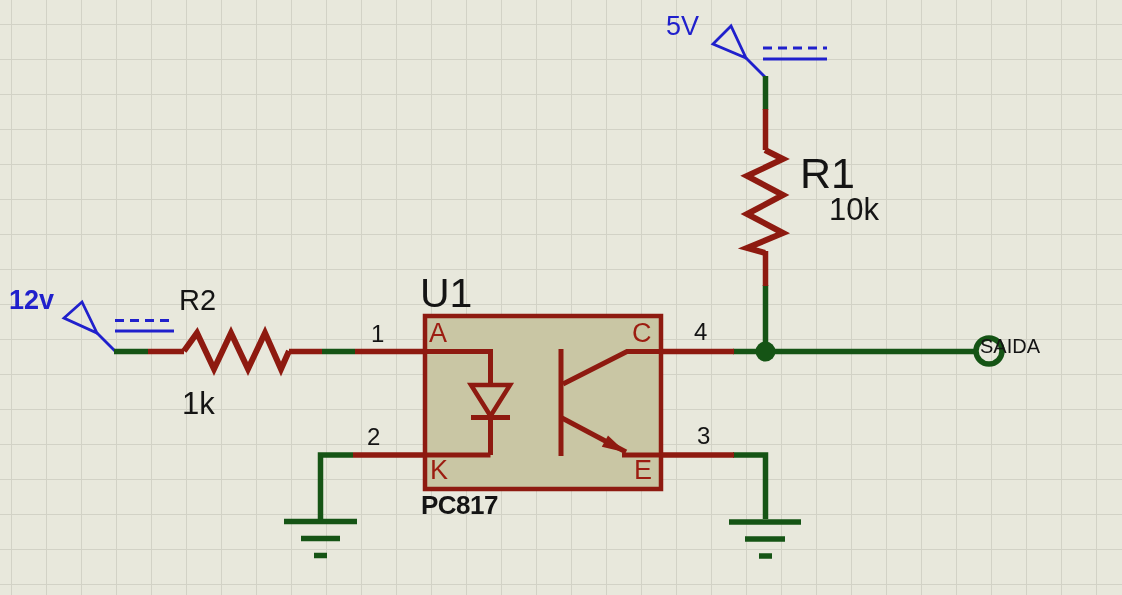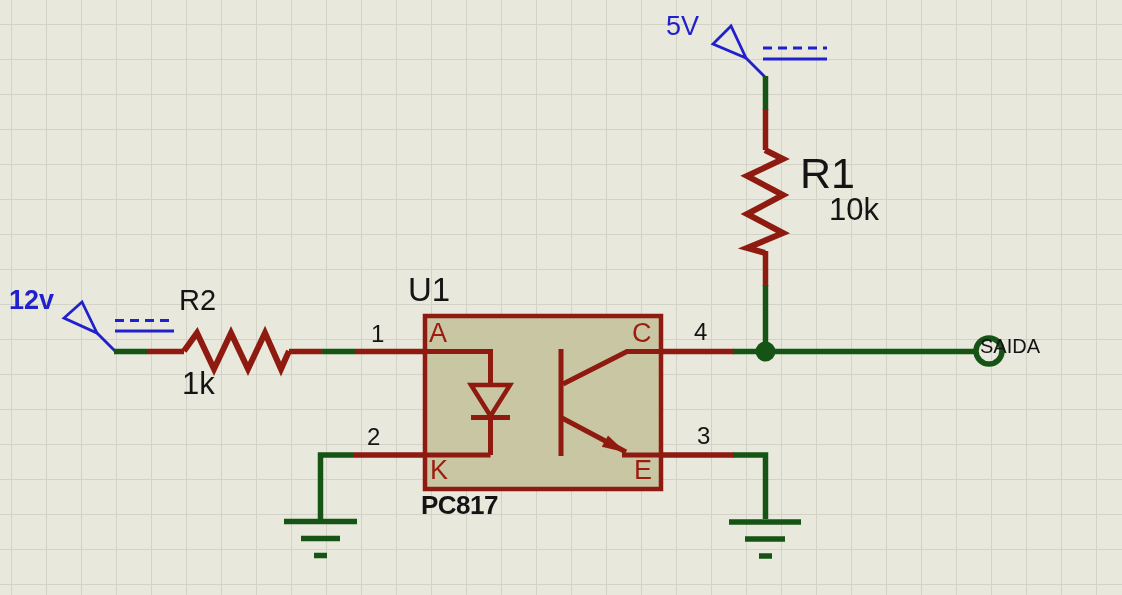--- a/index.html
+++ b/index.html
@@ -120,26 +120,26 @@
         <polygon class="fr" points="626,452.5 601.8,446.8 608,435.4"></polygon>
       </g>
     </g>
   </svg>
 
   <div class="lbl blue" style="left:9px;top:287px;font-size:27px;font-weight:bold;">12v</div>
 
   <div class="lbl blue" style="left:666px;top:13px;font-size:27px;">5V</div>
 
   <div class="lbl" style="left:179px;top:286px;font-size:29px;">R2</div>
-  <div class="lbl" style="left:182px;top:368px;font-size:31px;">1k</div>
+  <div class="lbl" style="left:182px;top:388px;font-size:31px;">1k</div>
 
   <div class="lbl" style="left:800px;top:152px;font-size:43px;">R1</div>
   <div class="lbl" style="left:801px;top:194px;font-size:31px;margin-left:28px;">10k</div>
 
-  <div class="lbl" style="left:408px;top:273px;font-size:33px;">U1</div>
+  <div class="lbl" style="left:420px;top:273px;font-size:41px;">U1</div>
   <div class="lbl" style="left:421px;top:492px;font-size:26px;letter-spacing:-0.5px;font-weight:bold;">PC817</div>
 
   <div class="lbl redtxt" style="left:429px;top:320px;font-size:27px;">A</div>
   <div class="lbl redtxt" style="left:632px;top:320px;font-size:27px;">C</div>
   <div class="lbl redtxt" style="left:430px;top:457px;font-size:27px;">K</div>
   <div class="lbl redtxt" style="left:634px;top:457px;font-size:27px;">E</div>
 
   <div class="lbl" style="left:371px;top:322px;font-size:24px;">1</div>
   <div class="lbl" style="left:367px;top:425px;font-size:24px;">2</div>
   <div class="lbl" style="left:694px;top:320px;font-size:24px;">4</div>

